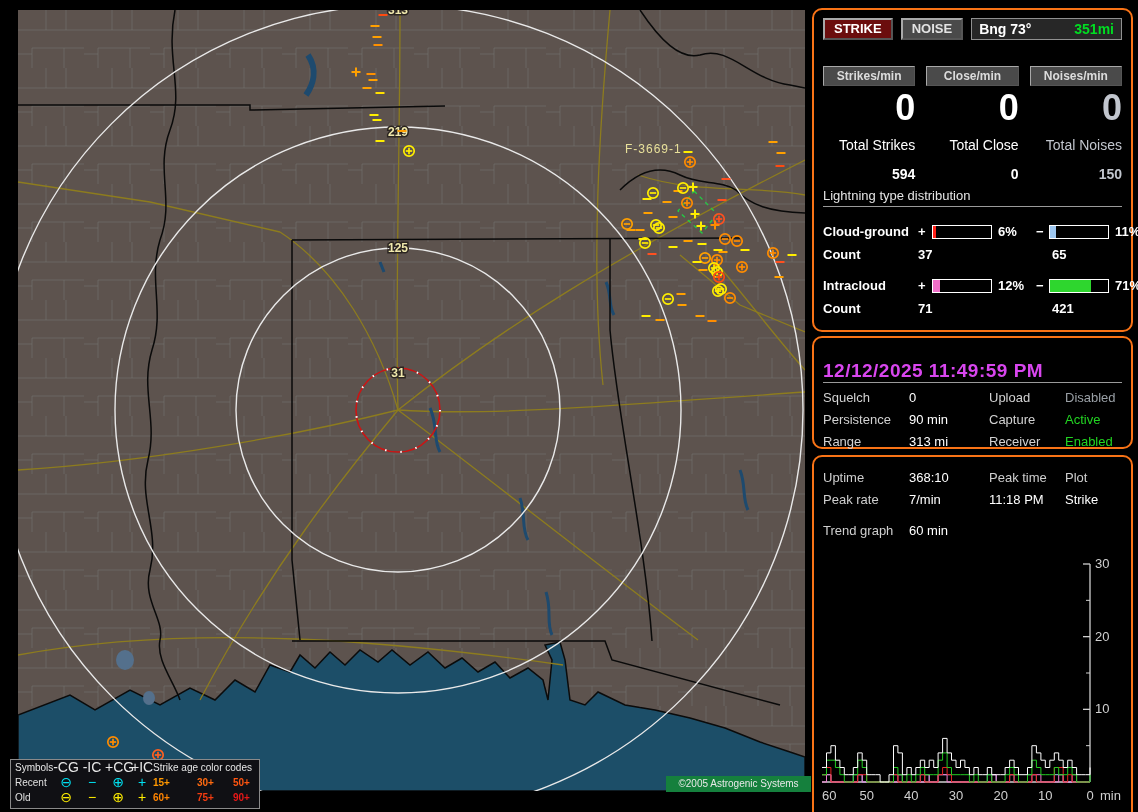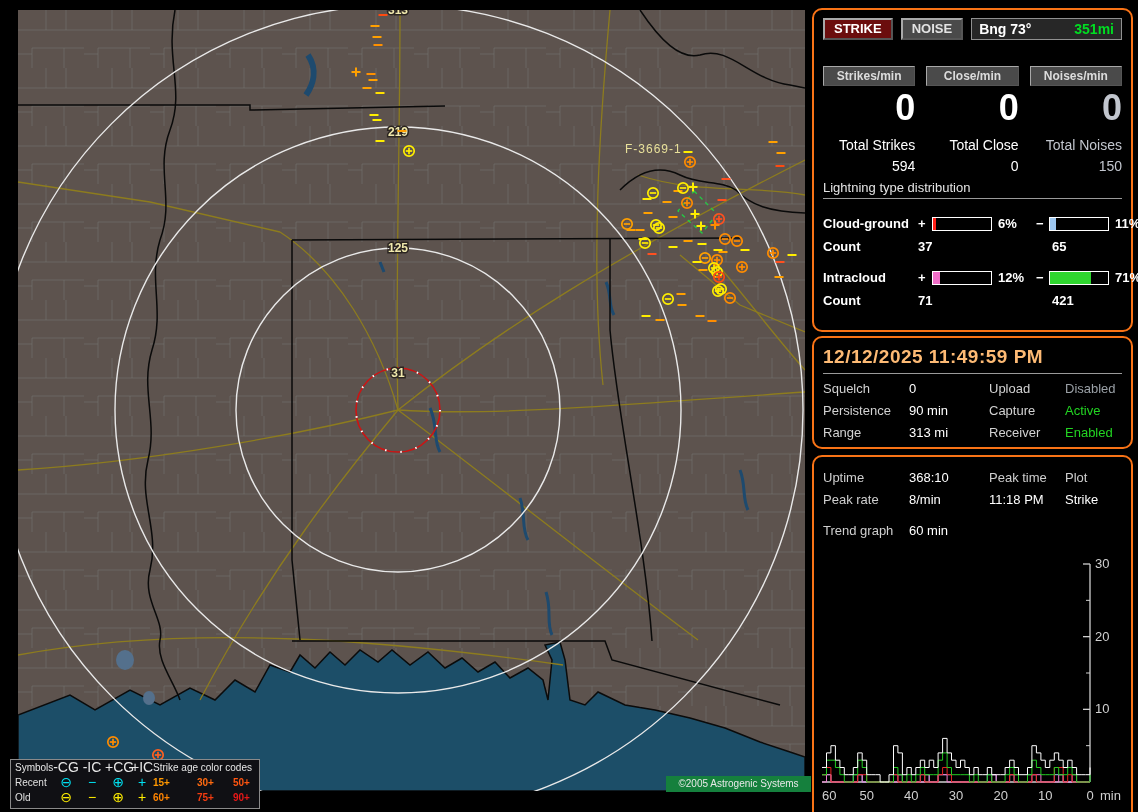--- a/index.html
+++ b/index.html
@@ -33,33 +33,33 @@
   .bngbox{margin-left:auto;width:140px;background:#272727;border:1px solid #909090;display:flex;
     justify-content:space-between;padding:2px 7px;font-size:14px;font-weight:bold;}
   .bng-rng{color:#00dd22;}
 
   .cols3{display:grid;grid-template-columns:1fr 1fr 1fr;column-gap:11px;margin-top:26px;}
   .ccol{text-align:right;}
   .ccol .hbtn{display:block;width:100%;box-sizing:border-box;background:#4a4a4a;border:1px outset #a9a9a9;
     color:#dcdcdc;font-size:12px;font-weight:bold;text-align:center;padding:2px 0;cursor:pointer;}
   .rate{font-size:36px;font-weight:bold;line-height:40px;margin-top:2px;}
   .tlabel{font-size:14px;margin-top:9px;}
-  .tvalue{font-size:14px;font-weight:normal;margin-top:5px;}
+  .tvalue{font-size:14px;font-weight:bold;margin-top:13px;}
   .dim{color:#c2c6ce;}
 
   .dist-title{margin-top:6px;font-size:13px;color:#e4e4e4;border-bottom:1px solid #9a9a9a;padding-bottom:3px;}
   .dist-row{display:grid;grid-template-columns:95px 14px 60px 44px 13px 60px 1fr;align-items:center;
     font-size:13px;font-weight:bold;margin-top:17px;}
   .dist-count{display:grid;grid-template-columns:95px 134px 1fr;font-size:13px;font-weight:bold;margin-top:8px;}
   .bar{height:12px;border:1px solid #fff;background:#000;position:relative;}
   .bar i{position:absolute;left:0;top:0;bottom:0;display:block;}
   .pct{padding-left:6px;}
 
-  .dt{font-size:19px;font-weight:bold;color:#fdba74;letter-spacing:.5px;border-bottom:1px solid #9a9a9a;
-    padding-bottom:5px;margin-top:2px;}
+  .dt{font-size:19px;font-weight:bold;color:#d946ef;letter-spacing:.5px;border-bottom:1px solid #9a9a9a;
+    margin-top:16px;}
   .srow{display:grid;grid-template-columns:86px 80px 76px 1fr;font-size:13px;margin-top:7px;}
   .srow .lb{color:#d2d2d2;}
 
   .grow{display:grid;grid-template-columns:86px 80px 76px 1fr;font-size:13px;margin-top:7px;}
   .grow .lb{color:#cfcfcf;}
   #trendsvg{position:absolute;left:0;top:72px;width:317px;height:274px;}
 </style>
 </head>
 <body>
 <div id="stage">
@@ -536,21 +536,21 @@
 
   <div class="panel" id="panel3">
     <div class="grow">
       <span class="lb">Uptime</span>
       <span>368:10</span>
       <span class="lb">Peak time</span>
       <span class="lb">Plot</span>
     </div>
     <div class="grow">
       <span class="lb">Peak rate</span>
-      <span>8/min</span>
+      <span>7/min</span>
       <span>11:18 PM</span>
       <span>Strike</span>
     </div>
     <div class="grow" style="margin-top:16px">
       <span class="lb">Trend graph</span>
       <span>60 min</span>
     </div>
     <svg id="trendsvg" viewBox="0 0 317 274">
         <line x1="276" y1="35" x2="276" y2="253" stroke="#d0d0d0" stroke-width="1.3"></line>
         <line x1="8" y1="253" x2="276" y2="253" stroke="#d0d0d0" stroke-width="1.3"></line>

